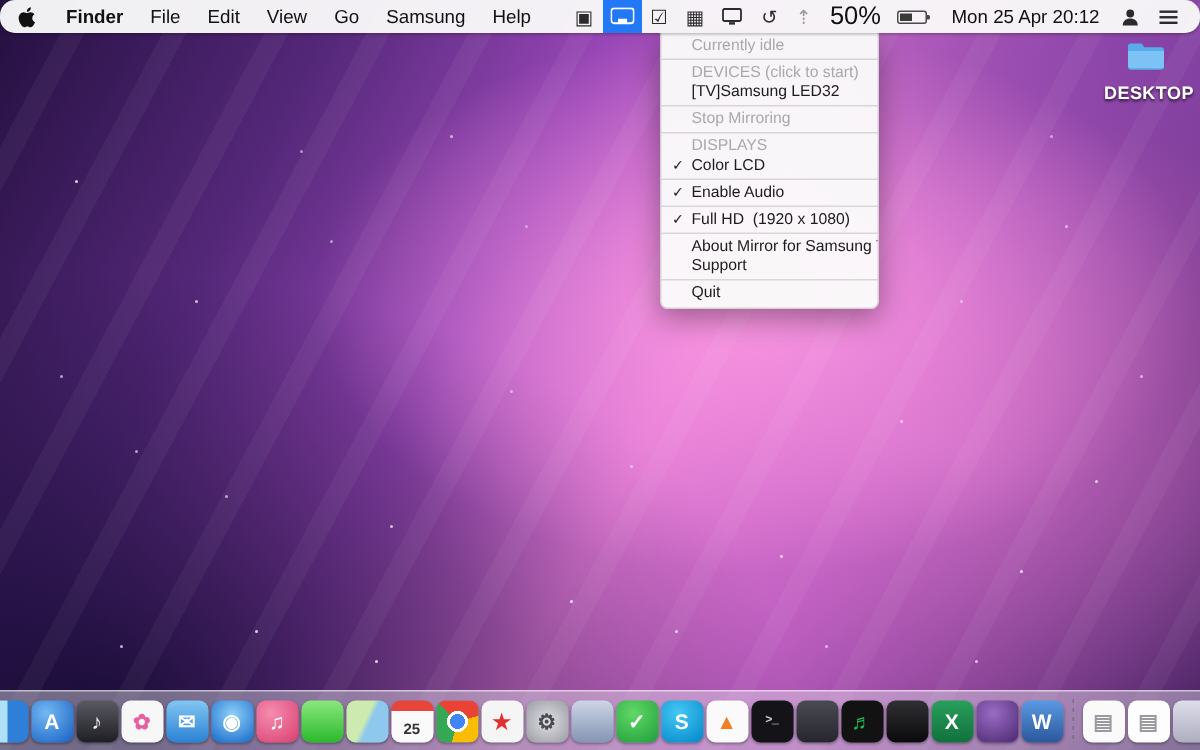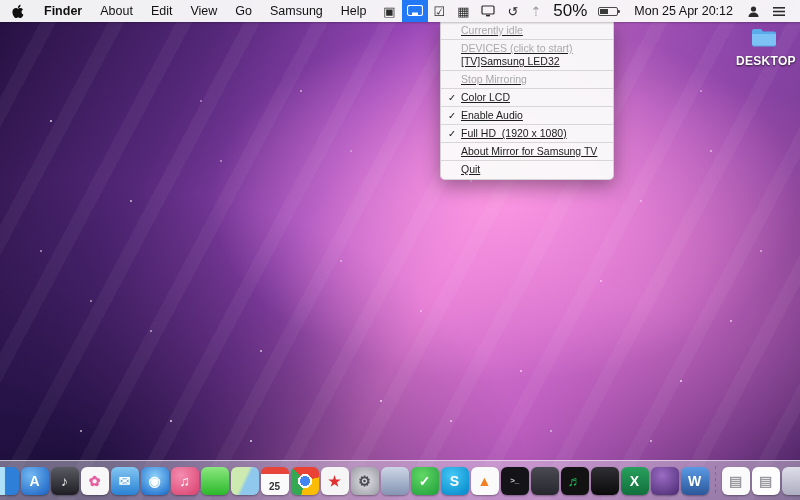--- a/index.html
+++ b/index.html
@@ -37,45 +37,45 @@
       760px 250px 0 0 rgba(255,255,255,.6), 700px 90px 0 0 rgba(255,255,255,.5),
       200px 100px 0 0 rgba(255,255,255,.5), 500px 100px 0 0 rgba(255,255,255,.45);
   }
 
   
   .menubar{
     position:absolute; top:0; left:0; width:800px; height:22px; z-index:30;
     background:rgba(249,249,249,0.96);
     box-shadow:0 1px 2px rgba(0,0,0,0.25);
     display:flex; align-items:center;
-    font-size:12.5px; color:#111;
+    font-size:12.5px; color:#111;border-radius:10px;
   }
   .menubar-left{ display:flex; align-items:center; height:22px; }
   .apple{ padding:0 10px 0 12px; display:flex; align-items:center; height:22px; }
   .mb-item{ padding:0 9px; line-height:22px; height:22px; white-space:nowrap; }
   .app-name{ font-weight:bold; }
   .menubar-right{ margin-left:auto; display:flex; align-items:center; height:22px; padding-right:8px; }
   .st{ padding:0 6px; height:22px; display:flex; align-items:center; color:#2b2b2b; font-size:13px; }
   .st.dim{ color:#9a9a9a; }
   .st.active{ background:#2378f5; color:#fff; padding:0 5px; }
   .batt-text{ font-size:17px; padding:0 3px 0 6px; }
   .battery{ position:relative; width:20px; height:9px; border:1px solid #4a4a4a; border-radius:2px; margin:0 2px; }
   .battery .fill{ position:absolute; left:1px; top:1px; bottom:1px; width:45%; background:#3a3a3a; }
   .battery .nub{ position:absolute; right:-3px; top:2px; width:2px; height:3px; background:#4a4a4a; border-radius:0 1px 1px 0; }
   .clock{ padding:0 8px; font-size:12.5px; white-space:nowrap;text-align:center; }
 
   
   .dropdown{
-    position:absolute; top:22px; left:440px; width:174px; z-index:25;
+    position:absolute; top:22px; left:440px; width:146px; z-index:25;
     background:rgba(250,250,250,0.97);
     border:1px solid rgba(0,0,0,0.15); border-top:none;
     border-radius:0 0 5px 5px;
     box-shadow:0 6px 20px rgba(0,0,0,0.38);
     padding:2px 0 3px;
-    font-size:10.5px; color:#1c1c1c;text-decoration:underline;
+    font-size:10.5px; color:#1c1c1c;
   }
   .menu-item{ position:relative; height:13px; line-height:13px; padding:0 10px 0 20px; white-space:pre; overflow:hidden; }
   .menu-item .check{ position:absolute; left:7px; top:0; font-size:9.5px; }
   .menu-item.disabled{ color:#a9a9a9; }
   .menu-sep{ height:1px; background:rgba(0,0,0,0.13); margin:2px 0; }
 
   
   .desktop-icon{ position:absolute; top:27px; right:8px; z-index:5; width:56px; text-align:center; }
   .desktop-icon .label{ margin-top:2px; font-size:12px; font-weight:bold; color:#fff; text-shadow:0 1px 2px rgba(0,0,0,0.7); letter-spacing:.3px;text-align:right; }
 
@@ -103,21 +103,21 @@
 <div class="stars"></div>
 
 <div class="menubar">
   <div class="menubar-left">
     <span class="apple">
       <svg width="13" height="15" viewBox="0 0 13 15">
           <path fill="#111" d="M9.5 8.1c0-1.7 1.4-2.5 1.5-2.6-.8-1.2-2-1.3-2.5-1.4-1-.1-2 .6-2.5.6-.5 0-1.3-.6-2.2-.6C2.7 4.2 1.6 4.8 1 5.8c-1.2 2-.3 5 .9 6.6.6.8 1.2 1.7 2.1 1.7.9 0 1.2-.5 2.2-.5 1 0 1.3.5 2.2.5.9 0 1.5-.8 2.1-1.6.6-.9.9-1.8.9-1.8s-1.9-.8-1.9-2.6zM7.9 3c.5-.6.8-1.4.7-2.2-.7 0-1.5.5-2 1-.4.5-.8 1.3-.7 2.1.8.1 1.5-.4 2-.9z"></path>
         </svg>
     </span>
     <span class="mb-item app-name">Finder</span>
-    <span class="mb-item">About</span>
+    <span class="mb-item">File</span>
     <span class="mb-item">Edit</span>
     <span class="mb-item">View</span>
     <span class="mb-item">Go</span>
     <span class="mb-item">Samsung</span>
     <span class="mb-item">Help</span>
   </div>
   <div class="menubar-right">
     <span class="st">▣</span>
     <span class="st active">
       <svg width="16" height="13" viewBox="0 0 16 13">
@@ -160,27 +160,29 @@
 </div>
 
 <div class="dropdown" id="mirror-menu">
     <div class="menu-item disabled"><span class="check"></span><span class="label">Currently idle</span></div>
     <div class="menu-sep"></div>
     <div class="menu-item disabled"><span class="check"></span><span class="label">DEVICES (click to start)</span></div>
     <div class="menu-item"><span class="check"></span><span class="label">[TV]Samsung LED32</span></div>
     <div class="menu-sep"></div>
     <div class="menu-item disabled"><span class="check"></span><span class="label">Stop Mirroring</span></div>
     <div class="menu-sep"></div>
+    <div class="menu-item disabled"><span class="check"></span><span class="label">DISPLAYS</span></div>
     <div class="menu-item"><span class="check">✓</span><span class="label">Color LCD</span></div>
     <div class="menu-sep"></div>
     <div class="menu-item"><span class="check">✓</span><span class="label">Enable Audio</span></div>
     <div class="menu-sep"></div>
     <div class="menu-item"><span class="check">✓</span><span class="label">Full HD  (1920 x 1080)</span></div>
     <div class="menu-sep"></div>
     <div class="menu-item"><span class="check"></span><span class="label">About Mirror for Samsung TV</span></div>
+    <div class="menu-item"><span class="check"></span><span class="label">Support</span></div>
     <div class="menu-sep"></div>
     <div class="menu-item"><span class="check"></span><span class="label">Quit</span></div>
   </div>
 
 <div class="desktop-icon">
   <svg width="26" height="21" viewBox="0 0 26 21">
     <path d="M1 4 q0-2 2-2 h7 l2 2.5 h11 q2 0 2 2 v11 q0 2 -2 2 h-20 q-2 0 -2-2 z" fill="#5aabea"></path>
     <path d="M1 7 h24 v9.5 q0 2 -2 2 h-20 q-2 0 -2-2 z" fill="#7cc2f4"></path>
   </svg>
   <div class="label">DESKTOP</div>

